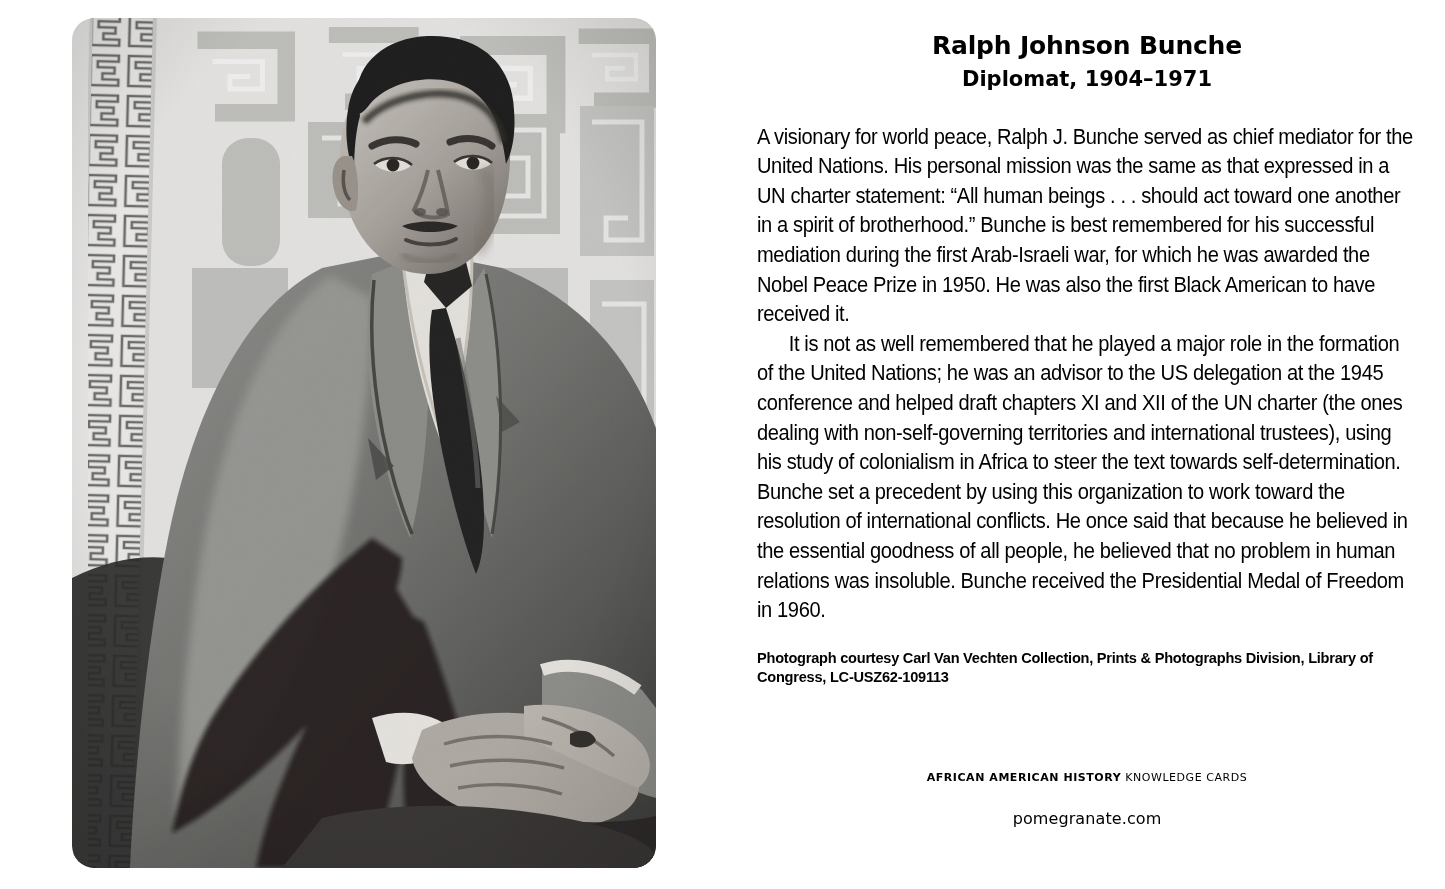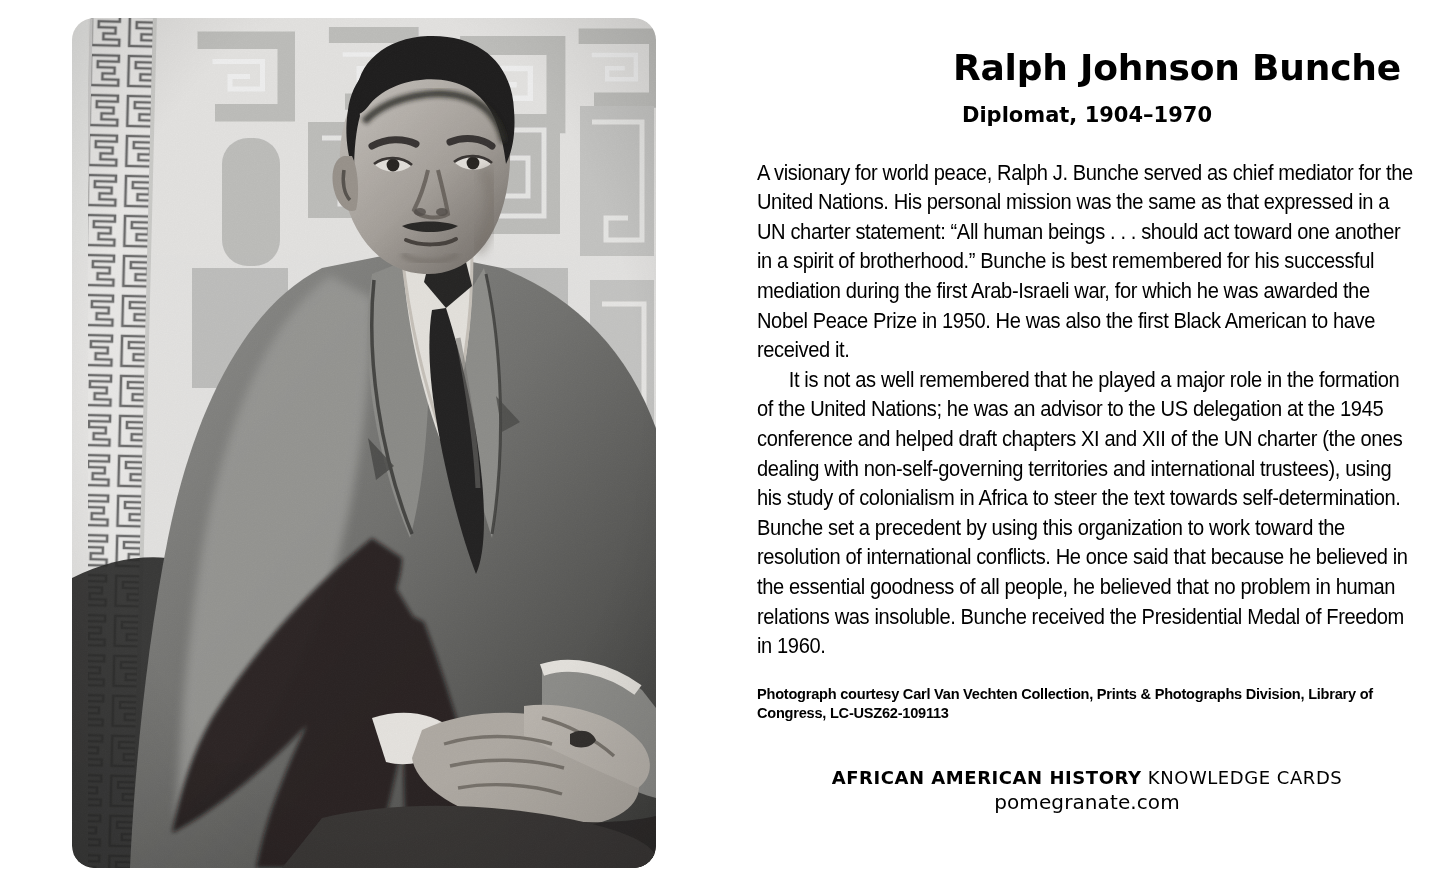--- a/index.html
+++ b/index.html
@@ -45,25 +45,25 @@
     position: absolute;
     left: 757px;
     top: 28px;
     width: 660px;
     height: 840px;
   }
 
   .title {
     font-family: "DejaVu Sans", sans-serif;
     font-weight: bold;
-    font-size: 36px;
+    font-size: 25px;
     letter-spacing: -0.2px;
-    text-align: right;
+    text-align: center;
     line-height: 1.1;
-    margin: 16px;
+    margin: 0;
     padding-top: 4px;
   }
 
   .subtitle {
     font-family: "DejaVu Sans", sans-serif;
     font-weight: bold;
     font-size: 21px;
     text-align: center;
     margin: 8px 0 0 0;
     line-height: 1.1;
@@ -105,40 +105,41 @@
   .footer {
     position: absolute;
     left: 757px;
     top: 765px;
     width: 660px;
     text-align: center;
     font-family: "DejaVu Sans", sans-serif;
   }
 
   .footer-line1 {
-    font-size: 18px;
+    font-size: 11px;
     letter-spacing: 0.55px;
     line-height: 25px;
     white-space: nowrap;
   }
 
   .footer-line1 .brand {
     font-weight: bold;
   }
 
   .footer-line2 {
     font-size: 17.5px;
     letter-spacing: 0.1px;
     line-height: 25px;
   }
 
   .footer-line3 {
-    font-size: 20px;
+    font-size: 16px;
     letter-spacing: 0.1px;
     line-height: 25px;
+    margin-top: 16px;
   }
 </style>
 </head>
 <body>
 
 <div class="card">
 
   <div class="photo-panel">
     <svg class="photo-svg" viewBox="0 0 584 850" preserveAspectRatio="xMidYMid slice">
       <defs>
@@ -351,21 +352,21 @@
         <rect x="0" y="0" width="584" height="850" filter="url(#grain)" opacity="0.16" fill="#808080"></rect>
         <rect x="0" y="0" width="584" height="850" fill="url(#vig)"></rect>
       </g>
     </svg>
   </div>
 
   <div class="text-col">
 
     <h1 class="title">Ralph Johnson Bunche</h1>
 
-    <div class="subtitle">Diplomat, 1904–1970</div>
+    <div class="subtitle">Diplomat, 1904–1971</div>
 
     <div class="body-wrap">
       <p class="para">A visionary for world peace, Ralph J. Bunche served as chief mediator for the United Nations. His personal mission was the same as that expressed in a UN charter statement: “All human beings . . . should act toward one another in a spirit of brotherhood.” Bunche is best remembered for his successful mediation during the first Arab-Israeli war, for which he was awarded the Nobel Peace Prize in 1950. He was also the first Black American to have received it.</p>
       <p class="para indent">It is not as well remembered that he played a major role in the formation of the United Nations; he was an advisor to the US delegation at the 1945 conference and helped draft chapters XI and XII of the UN charter (the ones dealing with non-self-governing territories and international trustees), using his study of colonialism in Africa to steer the text towards self-determination. Bunche set a precedent by using this organization to work toward the resolution of international conflicts. He once said that because he believed in the essential goodness of all people, he believed that no problem in human relations was insoluble. Bunche received the Presidential Medal of Freedom in 1960.</p>
     </div>
 
     <div class="credit">Photograph courtesy Carl Van Vechten Collection, Prints &amp; Photographs Division, Library of Congress, LC-USZ62-109113</div>
   </div>
 
   <div class="footer">

